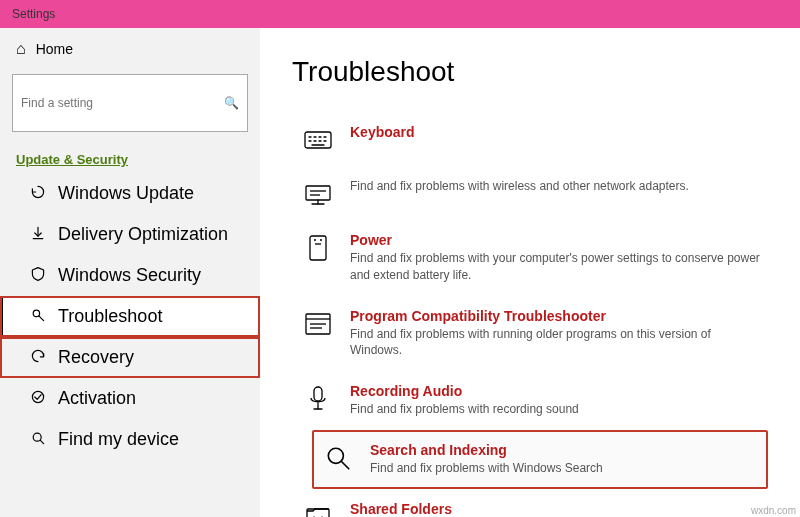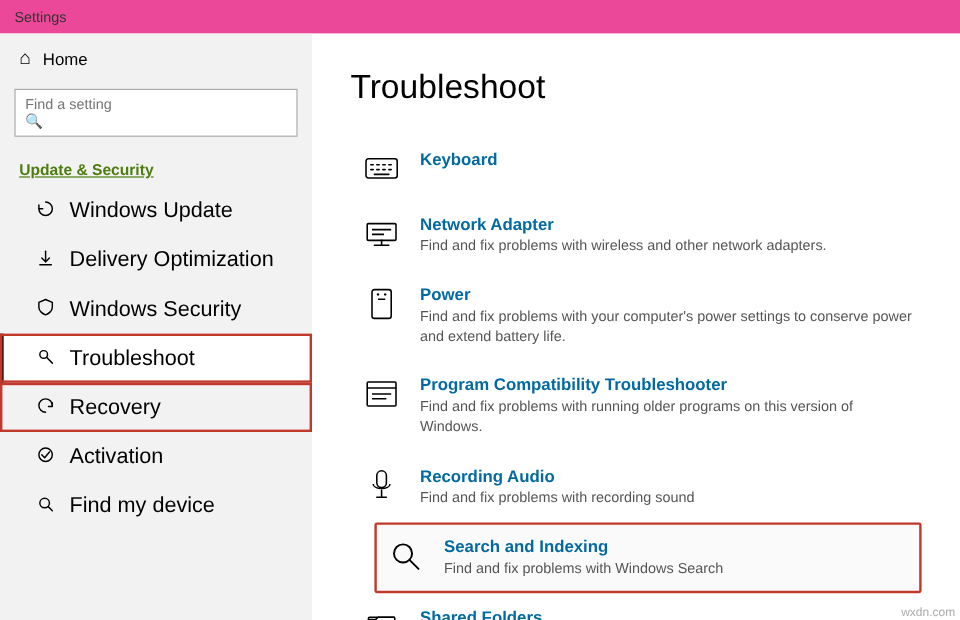--- a/index.html
+++ b/index.html
@@ -49,25 +49,24 @@
       padding: 12px 16px;
       cursor: pointer;
       font-size: 14px;
       color: #000;
     }
     .sidebar-home .icon { margin-right: 10px; font-size: 16px; }
 
     .search-box {
       margin: 4px 12px 12px 12px;
       display: flex;
-      align-items: flex-start;
+      align-items: flex-end;
       border: 1px solid #aaa;
       background: #fff;
-      padding: 5px 8px;
-      flex-direction: column;
+      padding: 21px 8px;
     }
     .search-box input {
       border: none;
       outline: none;
       font-size: 12px;
       flex: 1;
       background: transparent;
       color: #555;
     }
     .search-box .search-icon { font-size: 12px; color: #555; }
@@ -148,21 +147,21 @@
 
     .item-icon svg {
       width: 28px;
       height: 28px;
     }
 
     .item-text {}
     .item-title {
       font-size: 14px;
       font-weight: 600;
-      color: #0369a1;
+      color: #b91c1c;
       margin-bottom: 2px;
     }
     .item-desc {
       font-size: 12px;
       color: #555;
       line-height: 1.4;
     }
 
     
     .watermark {
@@ -298,21 +297,20 @@
         <div class="item-icon">
           <svg viewBox="0 0 28 22" fill="none" stroke="#000" stroke-width="1.3">
             <rect x="2" y="3" width="24" height="14" rx="1"></rect>
             <line x1="14" y1="17" x2="14" y2="21" stroke-linecap="round"></line>
             <line x1="8" y1="21" x2="20" y2="21" stroke-linecap="round"></line>
             <line x1="6" y1="8" x2="22" y2="8"></line>
             <line x1="6" y1="12" x2="16" y2="12"></line>
           </svg>
         </div>
         <div class="item-text">
-          <div class="item-title">Network Adapter</div>
           <div class="item-desc">Find and fix problems with wireless and other network adapters.</div>
         </div>
       </div>
 
       <div class="troubleshoot-item">
         <div class="item-icon">
           <svg viewBox="0 0 22 28" fill="none" stroke="#000" stroke-width="1.3">
             <rect x="3" y="2" width="16" height="24" rx="2"></rect>
             <line x1="8" y1="6" x2="8" y2="6" stroke-linecap="round" stroke-width="2"></line>
             <line x1="14" y1="6" x2="14" y2="6" stroke-linecap="round" stroke-width="2"></line>

